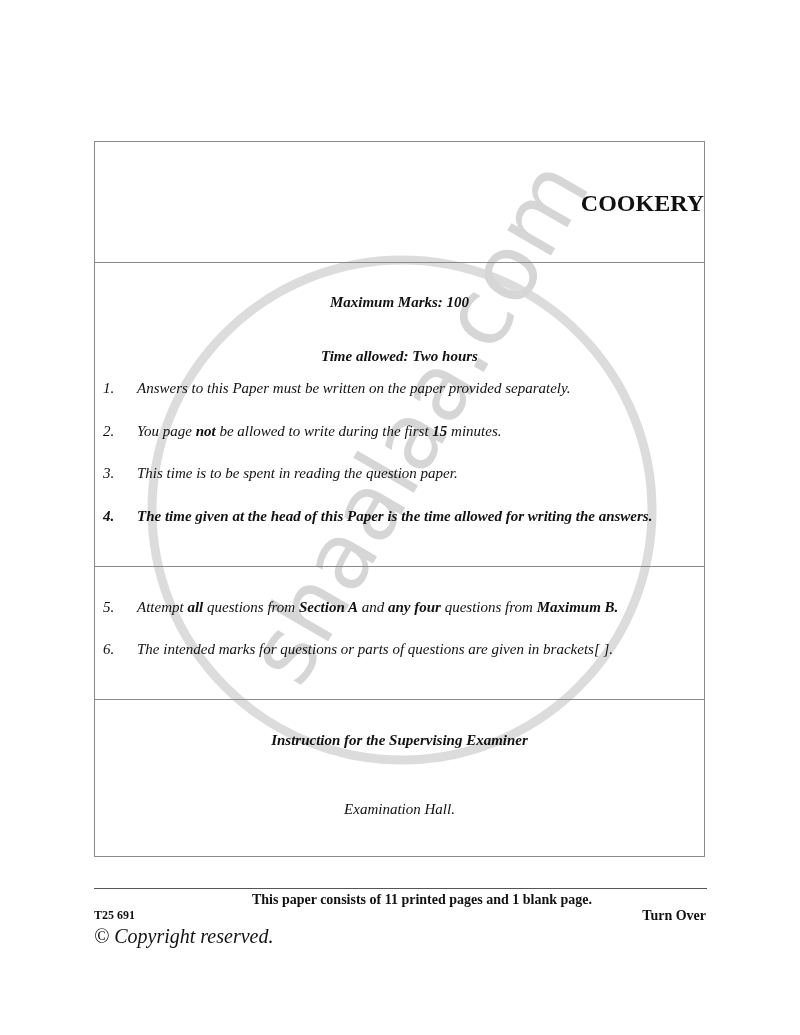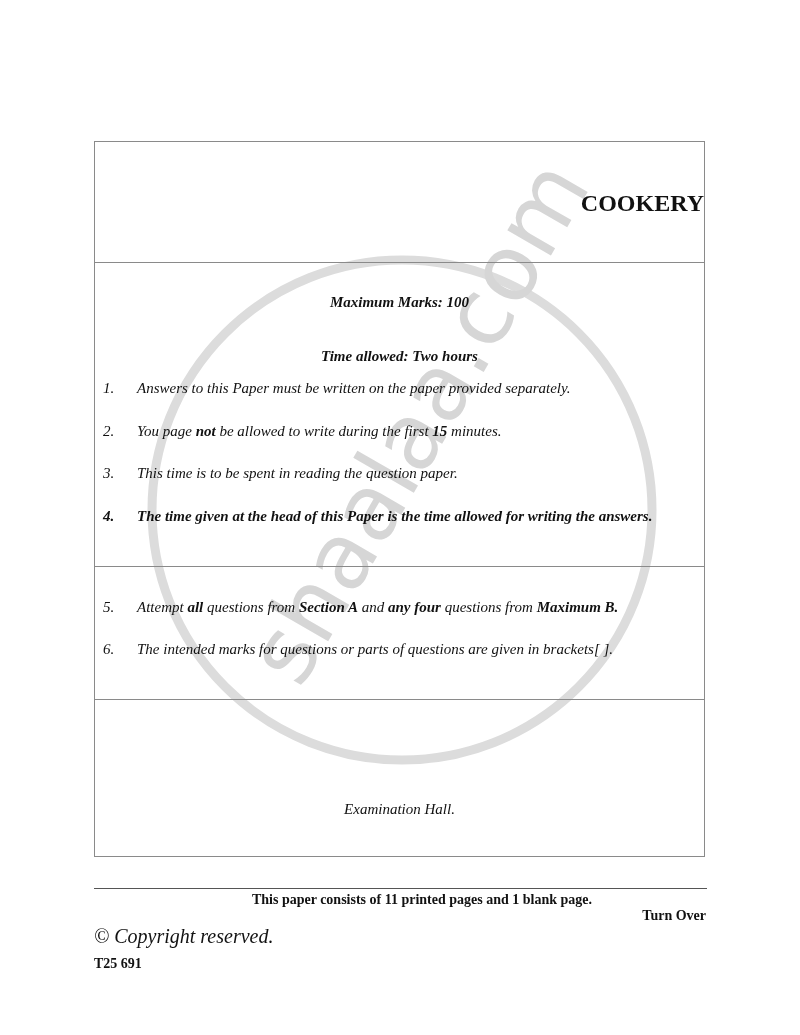--- a/index.html
+++ b/index.html
@@ -18,21 +18,21 @@
     font-weight: bold; font-size: 24px;
   }
   .center-bi { position: absolute; left: 0; right: 0; text-align: center; font-style: italic; font-weight: bold; font-size: 15px; }
   .item { position: absolute; left: 0; right: 0; font-style: italic; font-size: 15px; }
   .item .num { position: absolute; left: 8px; }
   .item .txt { position: absolute; left: 42px; }
   .item.bold { font-weight: bold; }
   .center-i { position: absolute; left: 0; right: 0; text-align: center; font-style: italic; font-size: 15px; }
   .footer-line { position: absolute; left: 94px; width: 613px; top: 888px; border-top: 1px solid #555; }
   .foot-center { position: absolute; left: 0; right: 0; top: 892px; text-align: center; font-weight: bold; font-size: 14px; padding-left: 44px; }
-  .foot-left { position: absolute; left: 94px; top: 908px; font-weight: bold; font-size: 14px; margin-top: 48px; }
+  .foot-left { position: absolute; left: 94px; top: 908px; font-weight: bold; font-size: 12px; }
   .foot-right { position: absolute; right: 94px; top: 908px; font-weight: bold; font-size: 14px; }
   .foot-copy { position: absolute; left: 94px; top: 925px; font-style: italic; font-size: 20px; }
   .watermark { position: absolute; left: 0; top: 0; width: 800px; height: 1035px; pointer-events: none; }
 </style>
 </head>
 <body>
 
 <svg class="watermark" viewBox="0 0 800 1035">
   <circle cx="402" cy="510" r="250" fill="none" stroke="#dcdcdc" stroke-width="9"></circle>
   <text x="0" y="0" transform="translate(300,690) rotate(-60)" font-family="DejaVu Sans, sans-serif" font-size="92" fill="#d6d6d6">shaalaa.com</text>
@@ -66,20 +66,21 @@
   <div class="item" style="top:457px;">
     <span class="num">5.</span>
     <span class="txt"><span>Attempt </span><b>all</b><span> questions from </span><b>Section A</b><span> and </span><b>any four</b><span> questions from </span><b>Maximum B.</b></span>
   </div>
   <div class="item" style="top:499px;">
     <span class="num">6.</span>
     <span class="txt">The intended marks for questions or parts of questions are given in brackets[ ].</span>
   </div>
 
   <div class="row" style="top:557px;"></div>
+  <div class="center-bi" style="top:590px;">Instruction for the Supervising Examiner</div>
   <div class="center-i" style="top:659px;">Examination Hall.</div>
 </div>
 
 <div class="footer-line"></div>
 <div class="foot-center">This paper consists of 11 printed pages and 1 blank page.</div>
 <div class="foot-left">T25 691</div>
 <div class="foot-right">Turn Over</div>
 <div class="foot-copy">© Copyright reserved.</div>
 
 </body></html>

